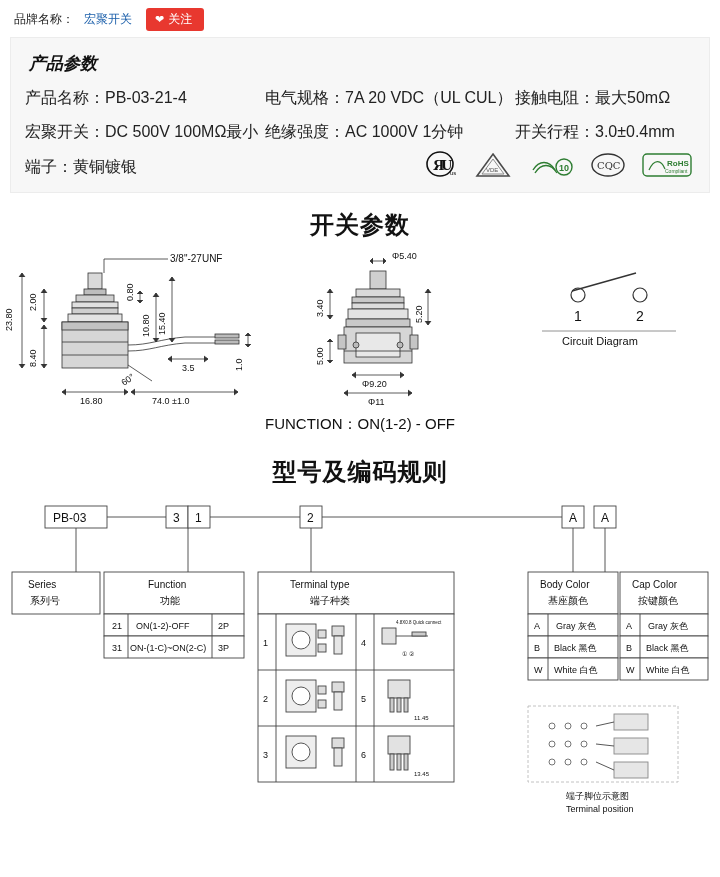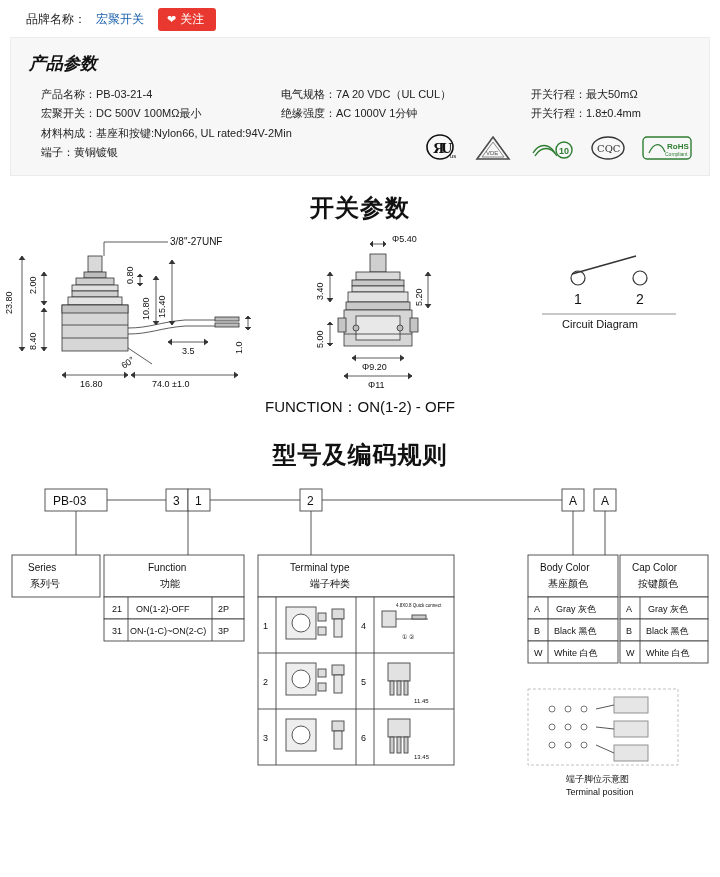--- a/index.html
+++ b/index.html
@@ -11,21 +11,21 @@
     font-family: "Liberation Sans", sans-serif;
     font-size: 12px;
     color: #222;
   }
   .page { position: relative; width: 720px; height: 877px; overflow: hidden; }
 
   
   .brand-bar {
     display: flex;
     align-items: center;
-    padding: 8px 14px 6px 26px;
+    padding: 8px 14px 6px 14px;
     font-size: 12px;
   }
   .brand-name { color: #1b5faa; margin-left: 10px; }
   .follow-btn {
     margin-left: 14px;
     background: #e8382f;
     color: #fff;
     border-radius: 3px;
     padding: 3px 12px 3px 9px;
     font-size: 12px;
@@ -48,24 +48,23 @@
     font-family: "DejaVu Serif", serif;
     font-style: italic;
     font-weight: bold;
     font-size: 17px;
     color: #111;
     margin: 4px 0 12px 4px;
   }
   .spec-grid {
     display: grid;
     grid-template-columns: 240px 250px auto;
-    row-gap: 4px;
-    font-size: 11px;
+    row-gap: 12px;
+    font-size: 16px;
     color: #222;
-    margin-left: 16px;
   }
   .spec-grid .cell { line-height: 1.4; }
   .spec-wide { grid-column: 1 / span 3; }
 
   
   .certs {
     position: absolute;
     right: 22px;
     bottom: 12px;
     display: flex;
@@ -113,28 +112,27 @@
       <span>关注</span>
     </span>
   </div>
 
   <div class="spec-panel">
     <div class="spec-title">产品参数</div>
 
     <div class="spec-grid">
       <div class="cell">产品名称：PB-03-21-4</div>
       <div class="cell">电气规格：7A  20 VDC（UL CUL）</div>
-      <div class="cell">开关行程：最大50mΩ</div>
+      <div class="cell">接触电阻：最大50mΩ</div>
 
       <div class="cell">宏聚开关：DC 500V 100MΩ最小</div>
       <div class="cell">绝缘强度：AC 1000V 1分钟</div>
-      <div class="cell">开关行程：1.8±0.4mm</div>
-
-
-      <div class="cell spec-wide">材料构成：基座和按键:Nylon66, UL rated:94V-2Min</div>
+      <div class="cell">开关行程：3.0±0.4mm</div>
+
+
       <div class="cell spec-wide">端子：黄铜镀银</div>
     </div>
 
     <div class="certs">
 
       <div class="cert">
         <svg width="46" height="30" viewBox="0 0 46 30">
           <ellipse cx="23" cy="14" rx="13" ry="12" fill="none" stroke="#111" stroke-width="1.6"></ellipse>
           <text x="16" y="20" font-family="DejaVu Serif, serif" font-size="13" font-weight="bold" fill="#111">Я</text>
           <text x="24" y="20" font-family="DejaVu Serif, serif" font-size="13" font-weight="bold" fill="#111">U</text>

